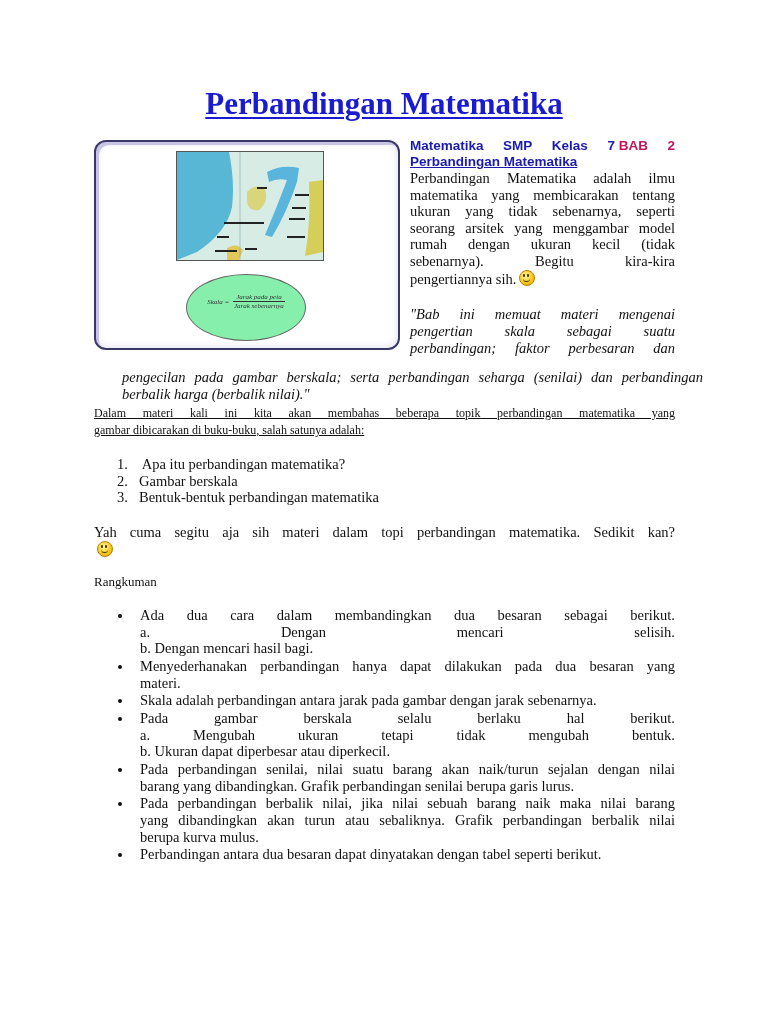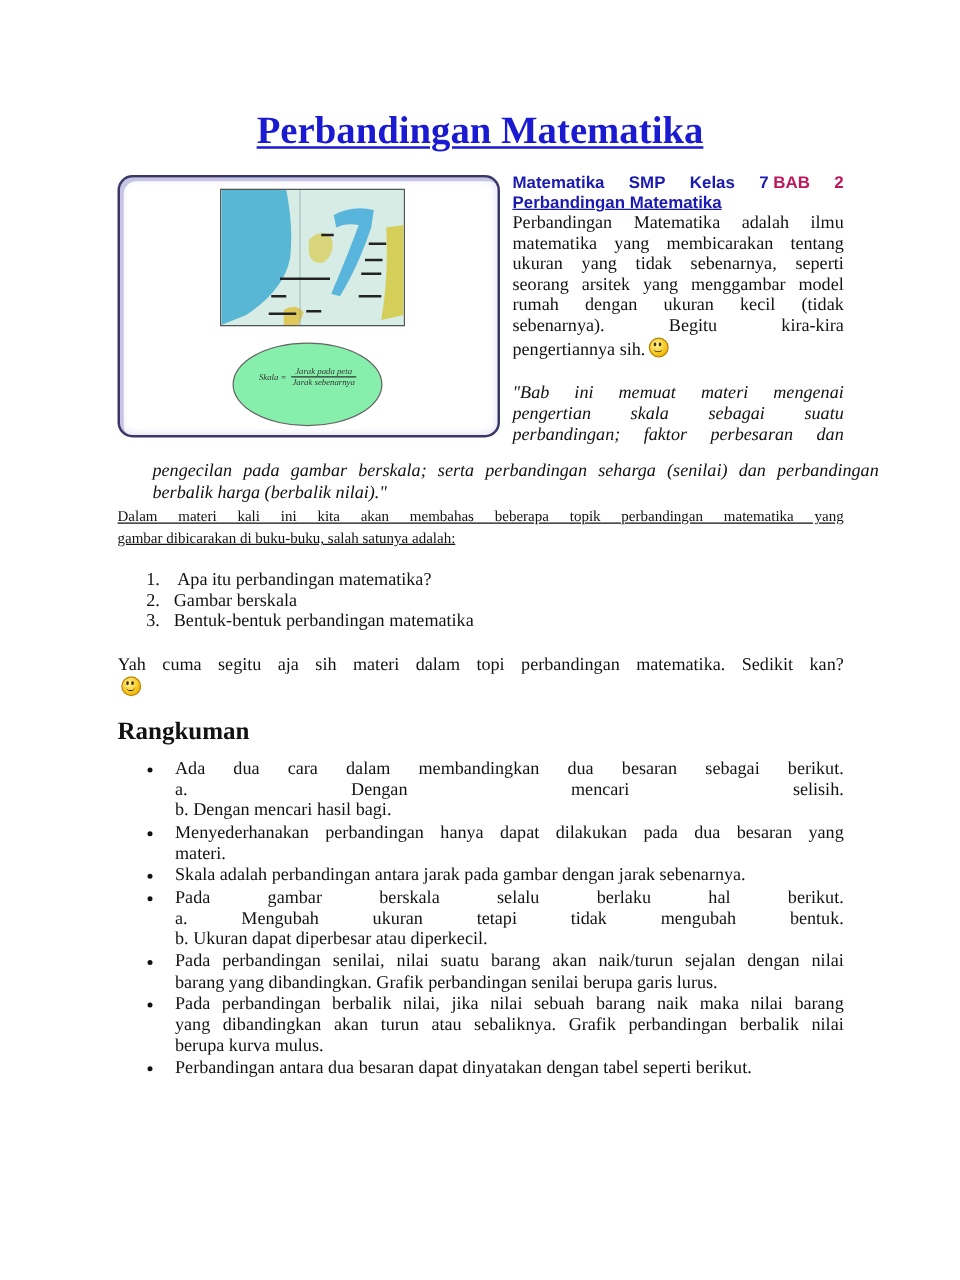--- a/index.html
+++ b/index.html
@@ -46,21 +46,21 @@
                 font-style: italic; font-size: 14.5px; line-height: 17px; }
   .quote-full { position: absolute; left: 94px; top: 369px; width: 581px;
                 font-style: italic; font-size: 14.5px; line-height: 17px; text-align: justify; margin-left: 28px; }
 
   .para1 { position: absolute; left: 94px; top: 405px; width: 581px; font-size: 12px; line-height: 17px; text-decoration: underline; }
   .topics { position: absolute; left: 117px; top: 456px; width: 400px; margin: 0; padding: 0;
             list-style: none; font-size: 14.5px; line-height: 16.5px; }
   .topics li { display: flex; }
   .topics .num { width: 22px; }
   .para2 { position: absolute; left: 94px; top: 524px; width: 581px; font-size: 14.5px; line-height: 16.8px; }
-  .heading { position: absolute; left: 94px; top: 574px; font-weight: bold; font-size: 20px; }
+  .heading { position: absolute; left: 94px; top: 574px; font-weight: normal; font-size: 13px; }
 
   .summary { position: absolute; left: 115px; top: 607px; width: 560px; margin: 0; padding: 0;
              list-style: none; font-size: 14.5px; line-height: 16.6px; }
   .summary li { position: relative; padding-left: 25px; margin-bottom: 1.2px; }
   .summary li::before { content: ""; position: absolute; left: 3px; top: 7px; width: 4px; height: 4px;
                         border-radius: 50%; background: #111; }
   .summary .line { display: block; }
 </style>
 </head>
 <body>

